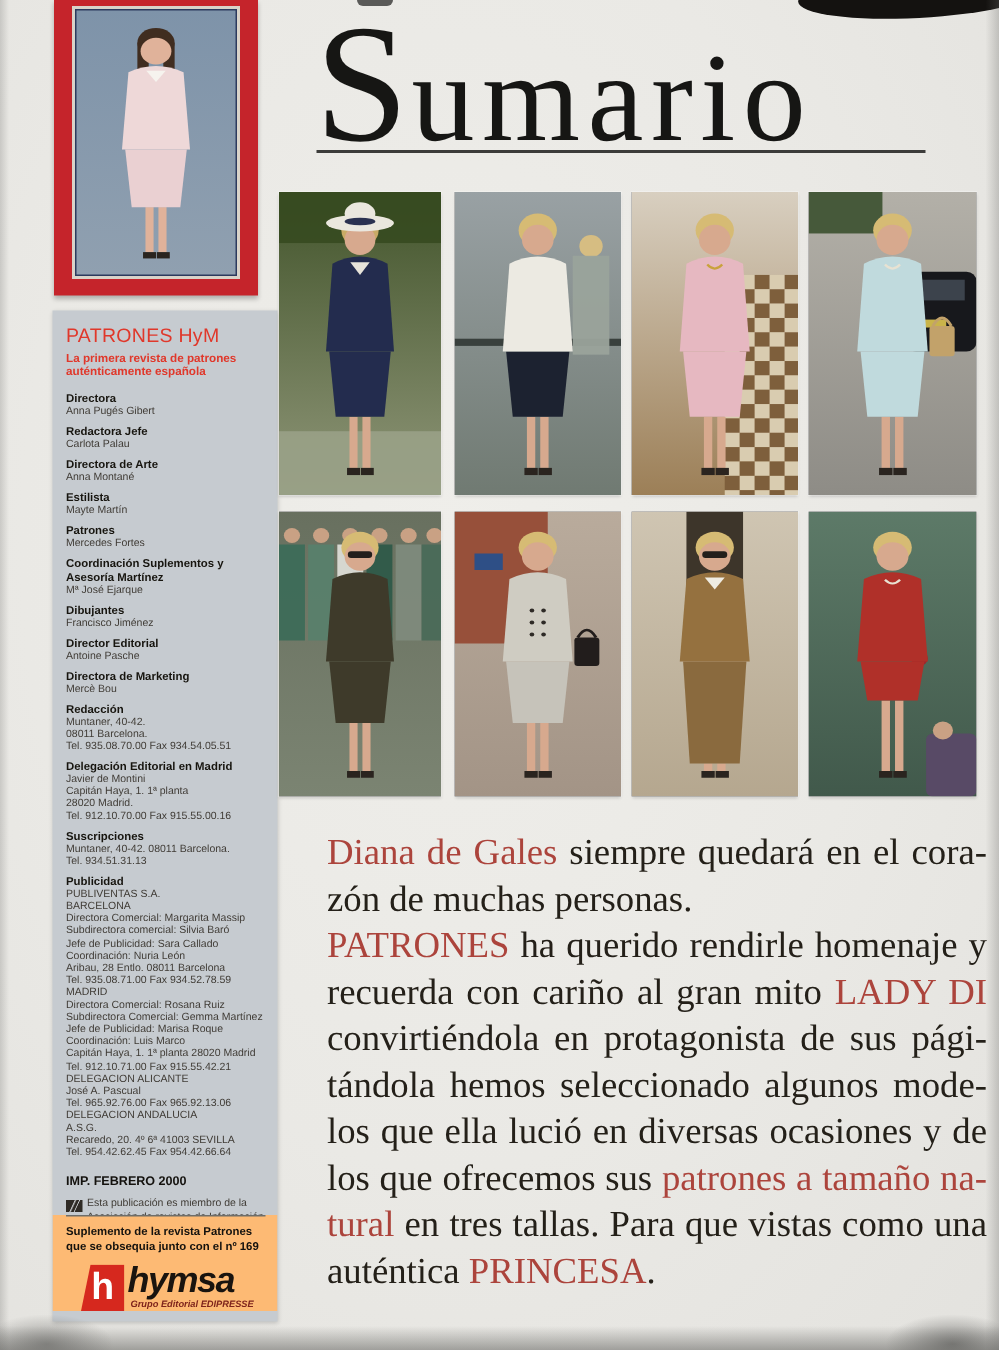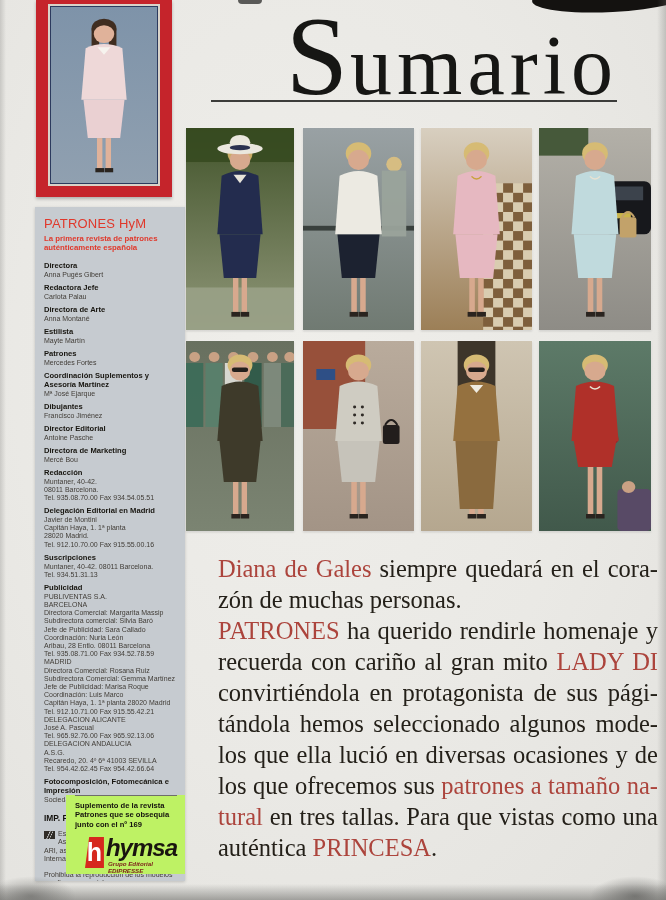--- a/index.html
+++ b/index.html
@@ -8,21 +8,21 @@
         font-family:"Liberation Sans",sans-serif;}
   
   .corner-tr{position:absolute;top:-18px;right:-26px;width:160px;height:30px;background:#141210;border-radius:50%;transform:rotate(-3deg);}
   .nick-top{position:absolute;top:0;left:238px;width:24px;height:4px;background:#2a2a28;opacity:.75;border-radius:0 0 5px 5px;}
   .edge-bottom{position:absolute;left:0;right:0;bottom:0;height:16px;background:linear-gradient(to bottom, rgba(95,95,92,0), rgba(88,88,85,.5));}
   .edge-right{position:absolute;top:0;right:0;bottom:0;width:9px;background:linear-gradient(to right, rgba(0,0,0,0), rgba(105,105,102,.30));}
   .edge-left{position:absolute;top:0;left:0;bottom:0;width:6px;background:linear-gradient(to right, rgba(90,90,88,.22), rgba(0,0,0,0));}
   .corner-br{position:absolute;right:-14px;bottom:-16px;width:90px;height:40px;background:radial-gradient(ellipse, rgba(60,60,58,.55), rgba(0,0,0,0) 70%);}
   .corner-bl{position:absolute;left:-14px;bottom:-16px;width:90px;height:40px;background:radial-gradient(ellipse, rgba(60,60,58,.45), rgba(0,0,0,0) 70%);}
   
-  .title-block{position:absolute;left:210px;top:2px;width:408px;text-align:right;}
+  .title-block{position:absolute;left:210px;top:2px;width:408px;text-align:left;}
   .title-block h1{margin:0;font-family:"Liberation Serif",serif;font-weight:400;color:#161614;
                   font-size:84px;line-height:108px;letter-spacing:5px;}
   .title-block h1 .initial{font-size:112px;letter-spacing:2px;}
   .title-rule{position:absolute;left:211px;top:100px;width:406px;height:1.6px;background:#3c3c3a;}
   
   .cover-frame{position:absolute;left:36px;top:0;width:136px;height:197px;background:#c5242b;
                box-shadow:0 2px 3px rgba(0,0,0,.25);}
   .cover-inner{position:absolute;left:12px;right:12px;top:4px;bottom:11px;border:2px solid #d9d3c9;
                outline:1px solid #2c3a5e;outline-offset:-3px;overflow:hidden;}
   .cover-inner svg{display:block;width:100%;height:100%;}
@@ -33,21 +33,21 @@
   .brand{margin:0;font-size:13px;font-weight:normal;color:#e0382b;letter-spacing:.2px;}
   .tagline{margin:3px 0 10px 0;font-size:7.8px;line-height:9px;font-weight:bold;color:#e0382b;}
   .credit{margin:0 0 5px 0;}
   .credit .role{font-size:7.6px;line-height:8.8px;font-weight:bold;color:#17150f;}
   .credit .name{font-size:7px;line-height:8.2px;color:#403c36;}
   .imp{margin:9px 0 7px 0;font-size:8.4px;font-weight:bold;color:#14120e;}
   .ari{margin:0 0 7px 0;font-size:7px;line-height:8.4px;color:#403c36;}
   .ari-icon{float:left;width:11px;height:8px;margin:1px 3px 0 0;
             background:linear-gradient(115deg,#2f2b26 38%,#cfd2d4 42%,#2f2b26 50%,#2f2b26 58%,#cfd2d4 62%,#2f2b26 66%);}
   .note{margin:0 0 8px 0;font-size:7px;line-height:8.4px;color:#403c36;}
-  .mast-footer{position:absolute;left:0;right:0;bottom:7px;background:#bef264;padding:0 8px 0 9px;margin-left:31px;}
+  .mast-footer{position:absolute;left:0;right:0;bottom:7px;background:#fdba74;padding:0 8px 0 9px;}
   .foot-rule{height:1px;background:#6e6e6a;margin-bottom:5px;}
   .supp{margin:0 0 8px 0;font-size:7.6px;line-height:9.4px;font-weight:bold;color:#14120e;}
   .hymsa{display:flex;align-items:flex-start;margin-left:10px;}
   .hymsa-h{display:block;width:29px;height:31px;background:#d6281e;color:#fff;font-weight:bold;
            font-size:25px;line-height:30px;text-align:center;
            clip-path:polygon(22% 0,100% 0,100% 100%,0 100%);}
   .hymsa-word{display:block;font-weight:bold;font-style:italic;font-size:24px;line-height:22px;
               letter-spacing:-1px;color:#19140f;margin-left:2px;}
   .hymsa-sub{display:block;font-weight:bold;font-style:italic;font-size:6.2px;color:#7e241c;margin:1px 0 0 4px;}
   
@@ -174,24 +174,20 @@
           <div class="name">Coordinación: Luis Marco</div>
           <div class="name">Capitán Haya, 1. 1ª planta 28020 Madrid</div>
           <div class="name">Tel. 912.10.71.00  Fax 915.55.42.21</div>
           <div class="name">DELEGACION ALICANTE</div>
           <div class="name">José A. Pascual</div>
           <div class="name">Tel. 965.92.76.00  Fax 965.92.13.06</div>
           <div class="name">DELEGACION ANDALUCIA</div>
           <div class="name">A.S.G.</div>
           <div class="name">Recaredo, 20. 4º 6ª  41003 SEVILLA</div>
           <div class="name">Tel. 954.42.62.45 Fax 954.42.66.64</div>
-        </div>
-        <div class="credit">
-          <div class="role">Fotocomposición, Fotomecánica e Impresión</div>
-          <div class="name">Sociedad General de Publicaciones</div>
         </div>
       </div>
     <p class="imp">IMP. FEBRERO 2000</p>
     <p class="ari"><span class="ari-icon"></span><span>Esta publicación es miembro de la Asociación de revistas de Información ARI, asociado a la Federación Internacional of Periodical Press, FIPP.</span></p>
     <p class="note">Prohibida la reproducción de los modelos con fines comerciales.</p>
 
     <div class="mast-footer">
       <div class="foot-rule"></div>
       <p class="supp">Suplemento de la revista Patrones que se obsequia junto con el nº 169</p>
       <div class="hymsa">

